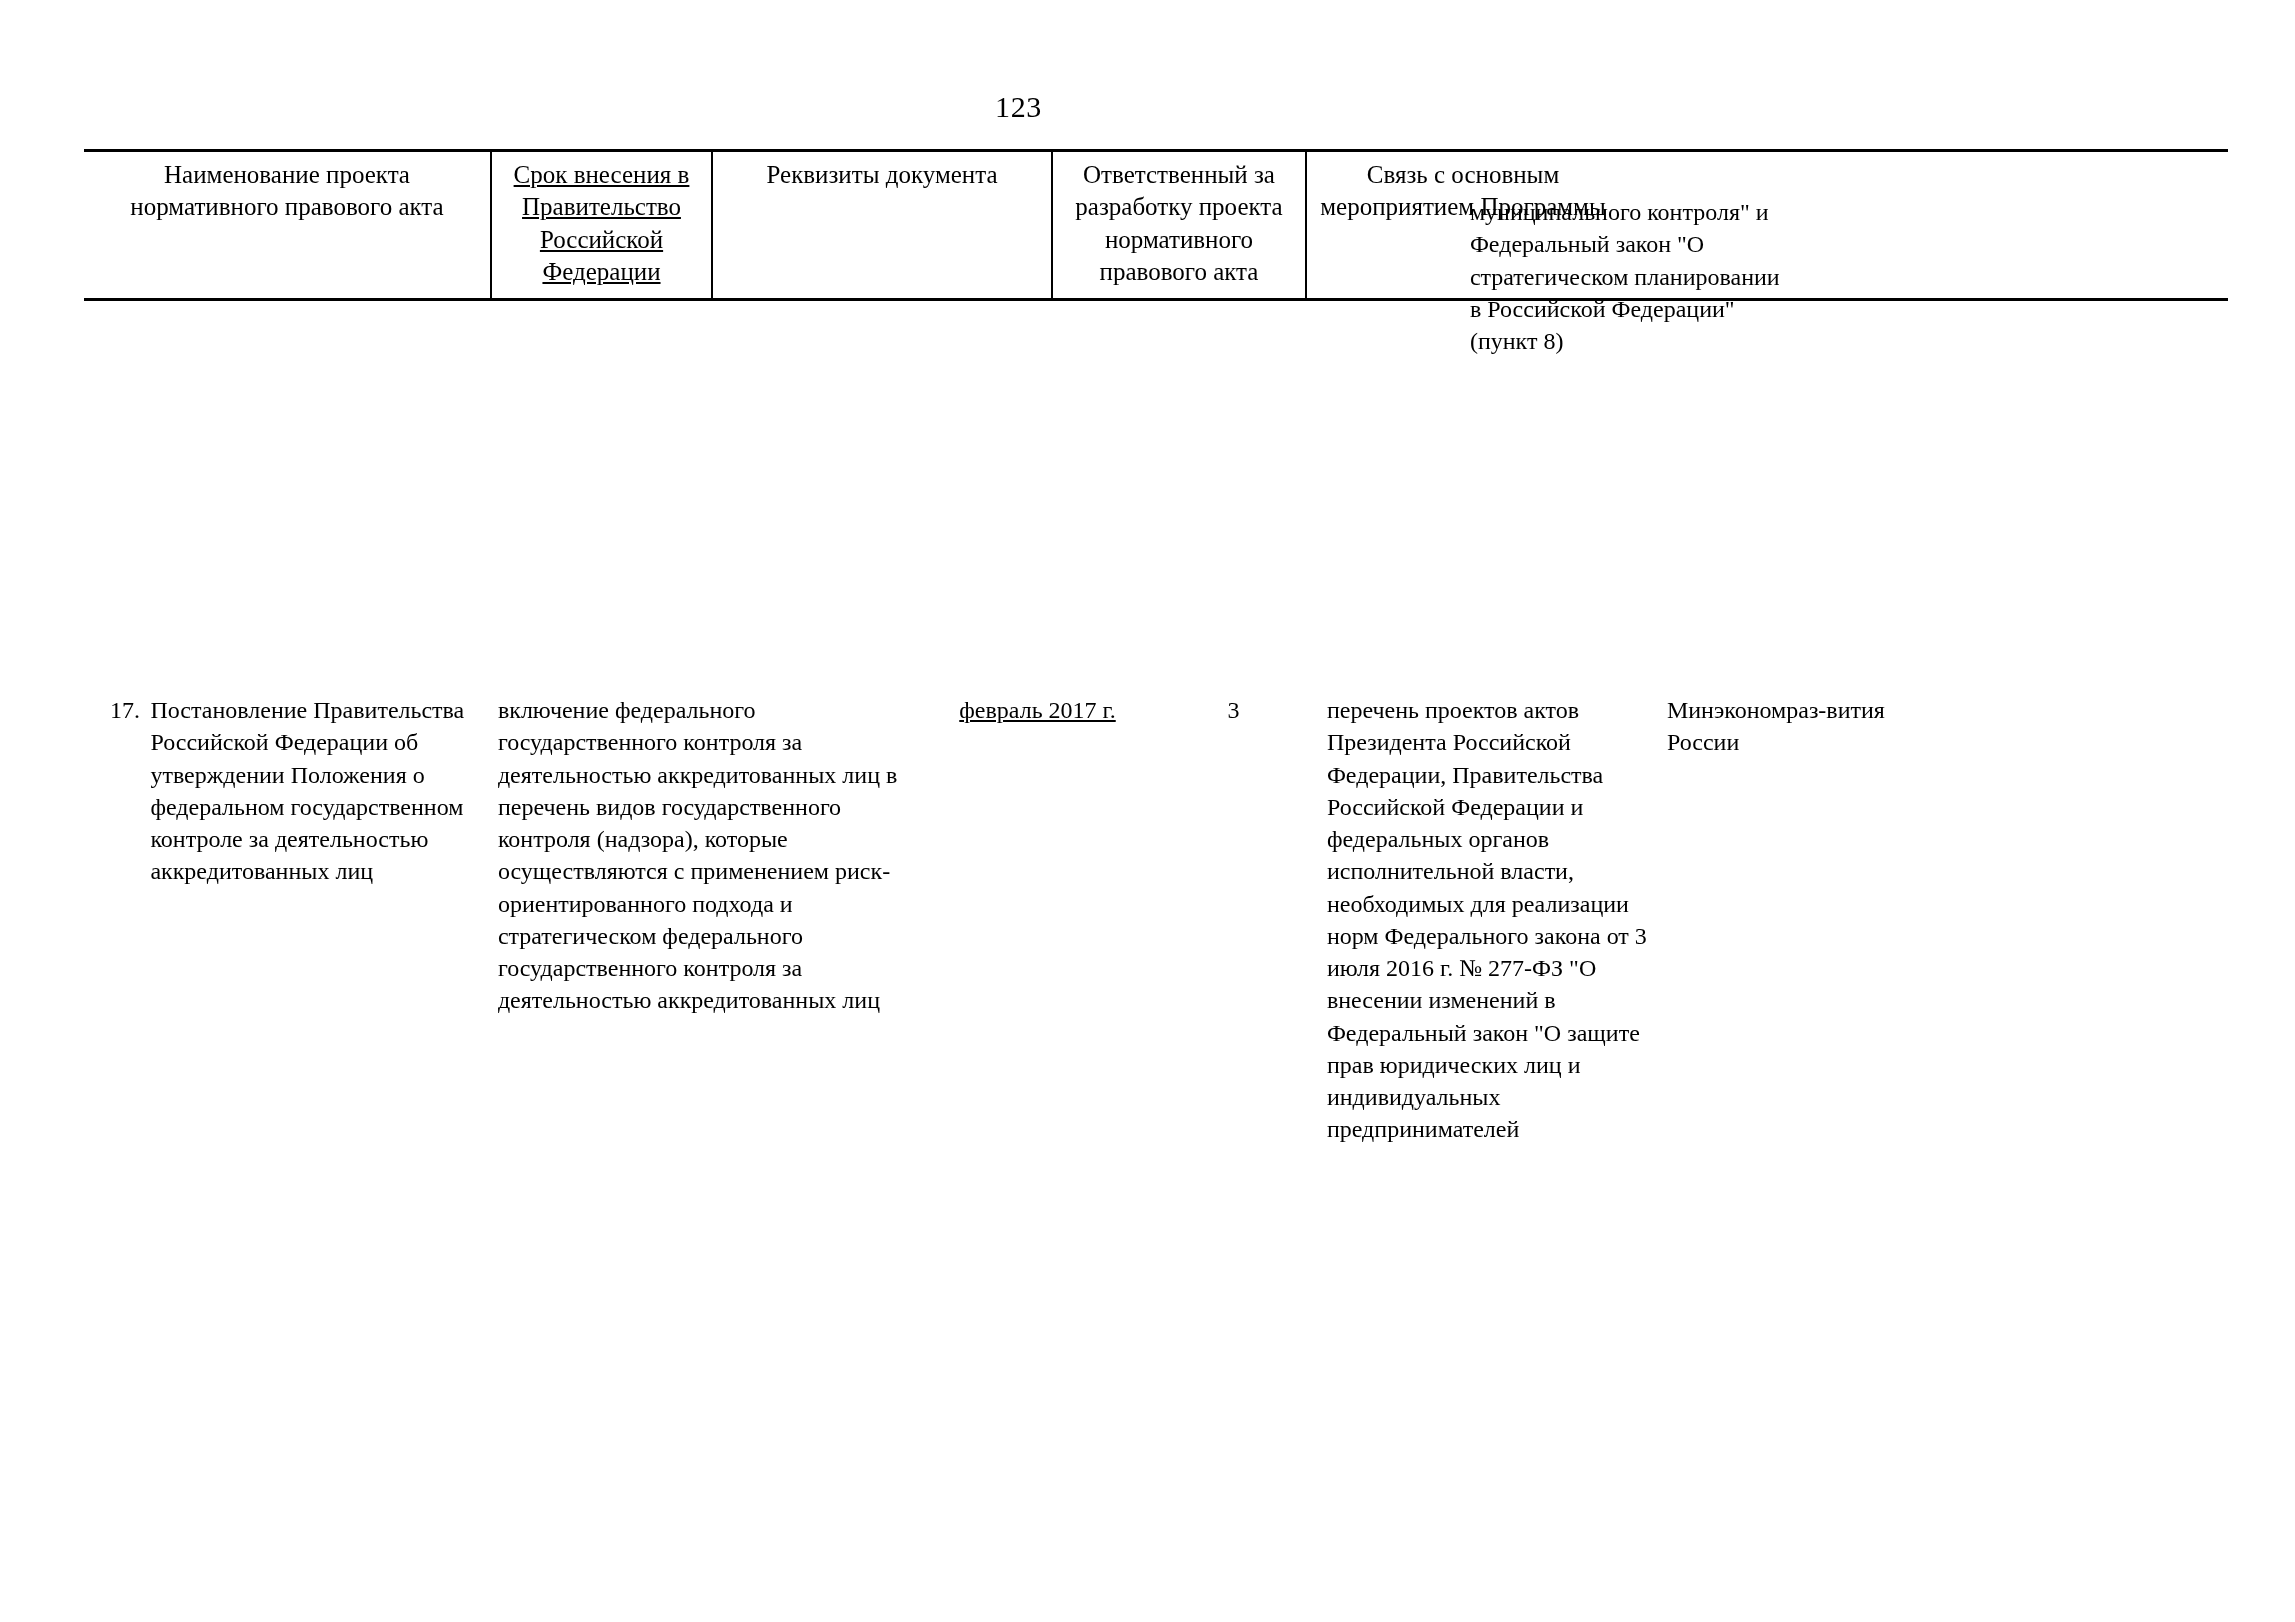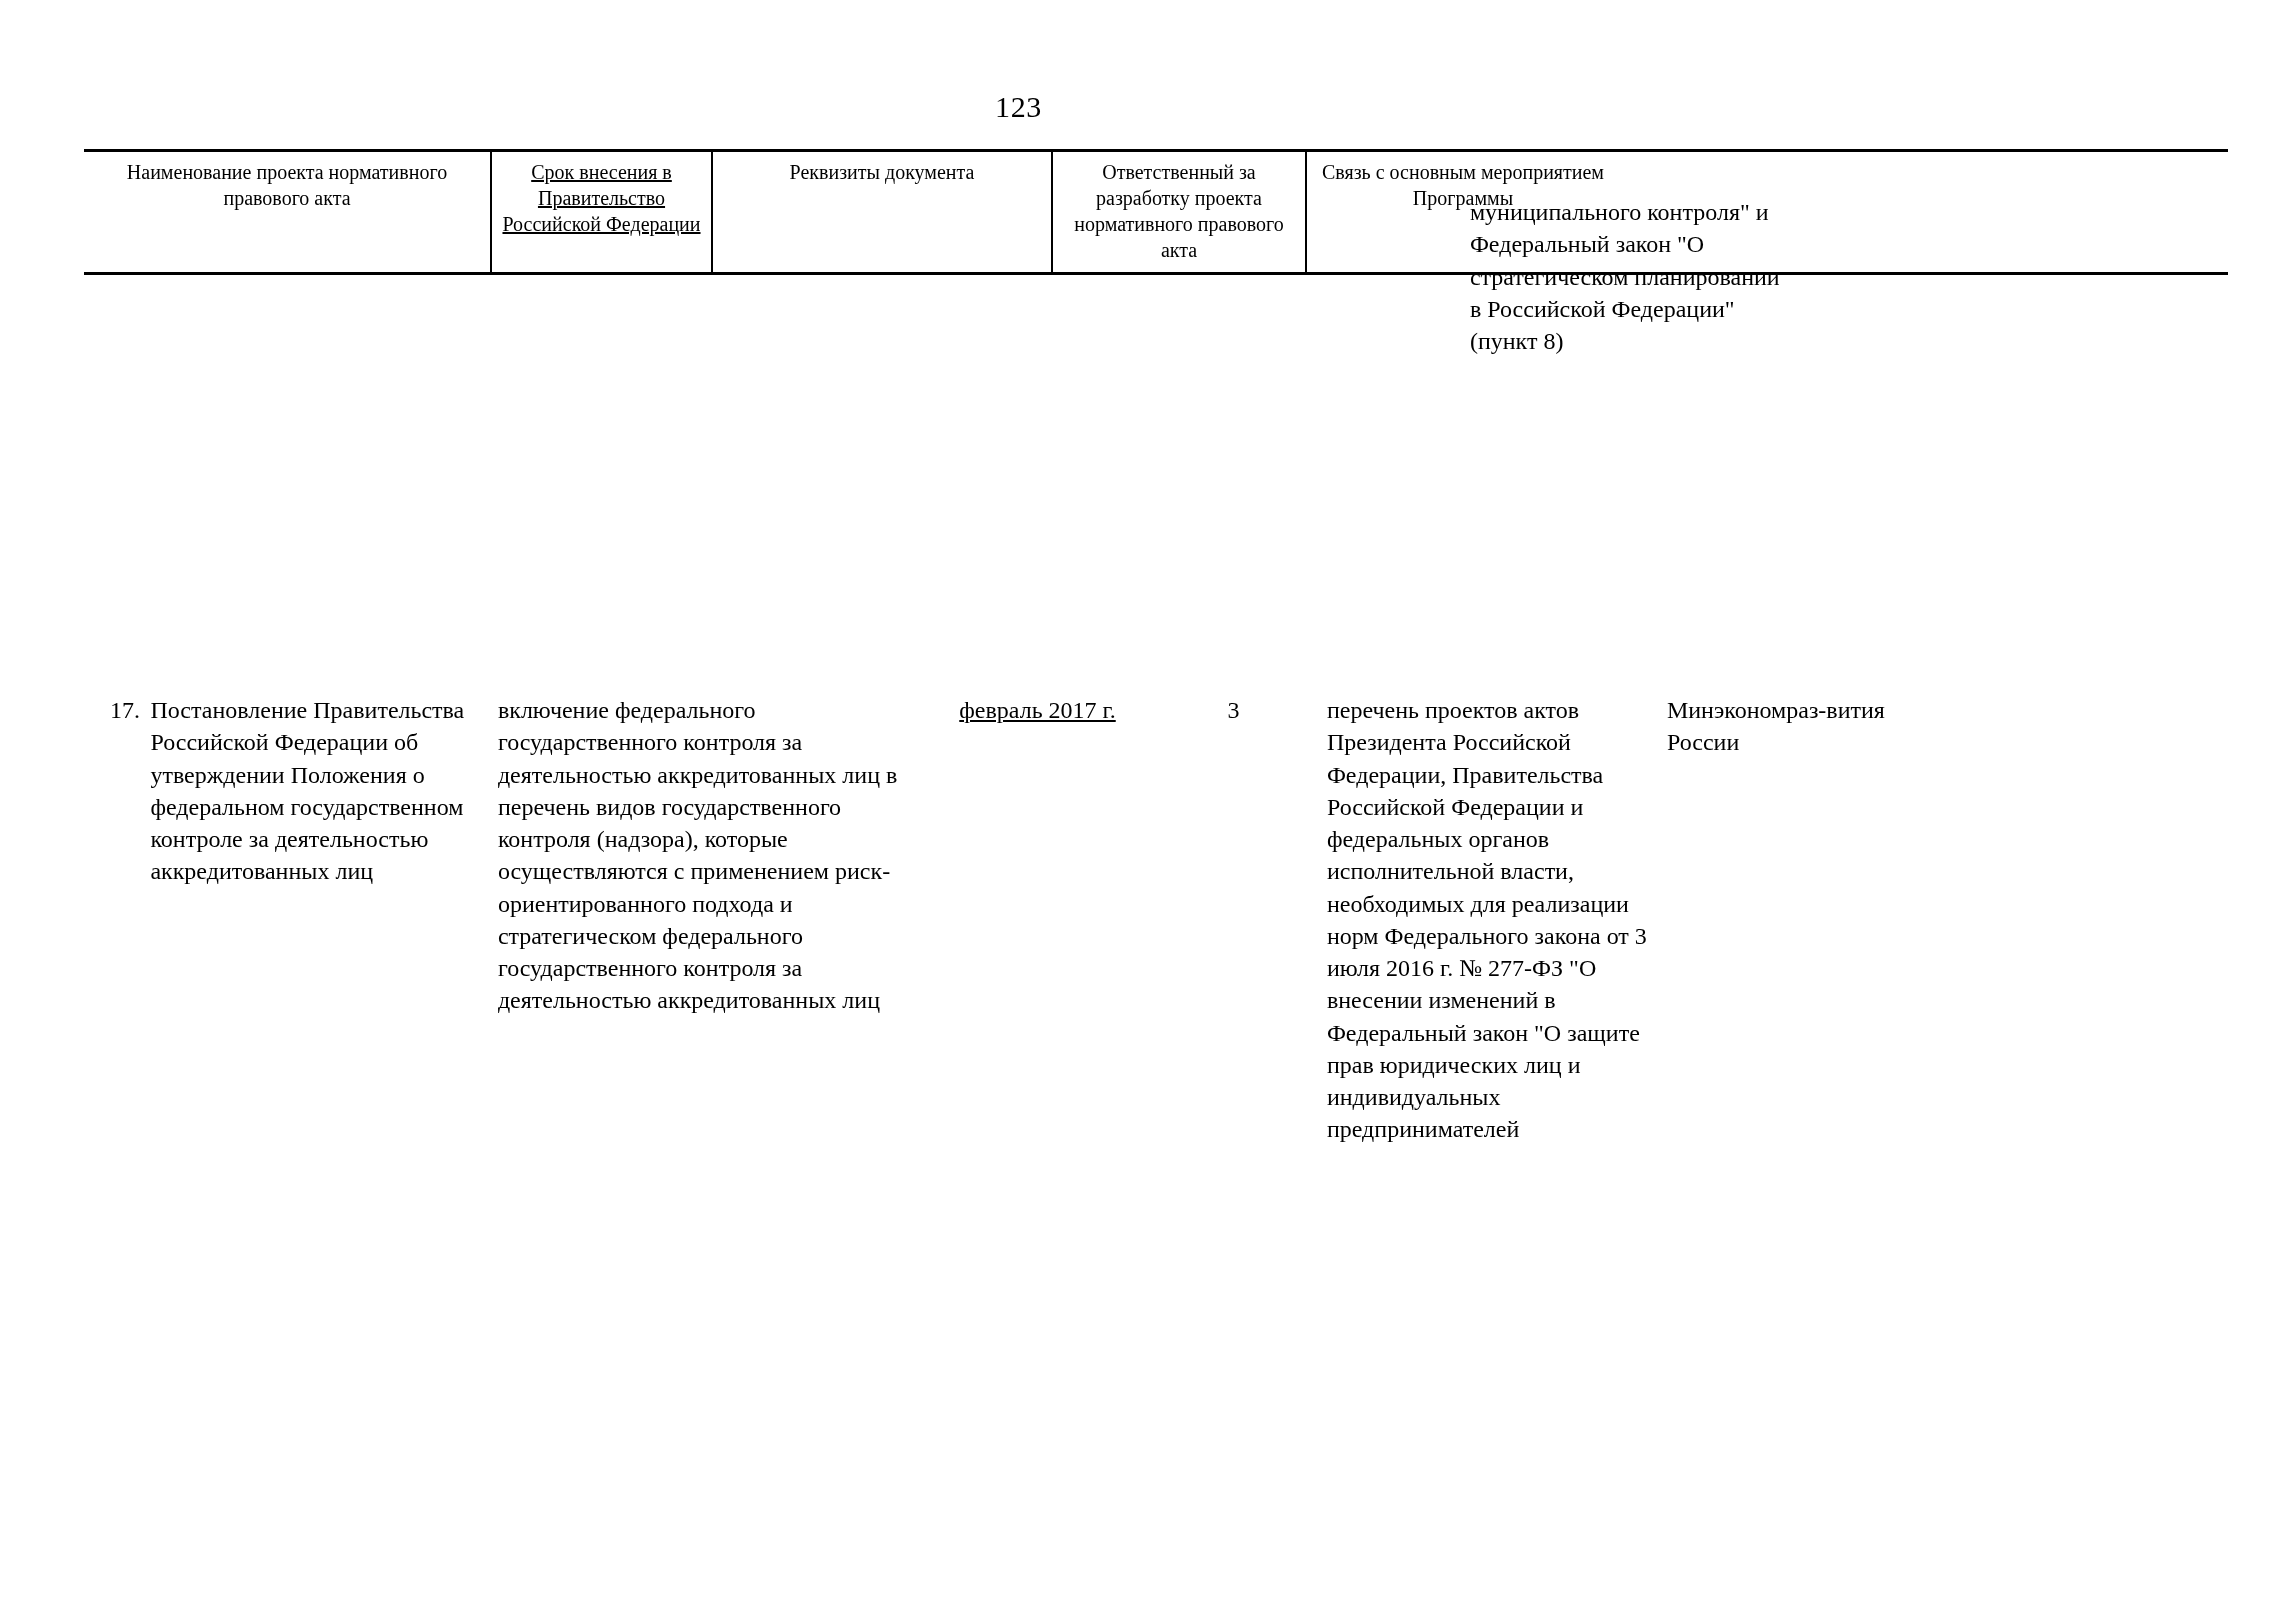--- a/index.html
+++ b/index.html
@@ -57,21 +57,21 @@
     display: flex;
     align-items: stretch;
     width: 2144px;
   }
 
   .header-cell {
     box-sizing: border-box;
     border-left: 2px solid #000;
     padding: 6.5px 7.9px 9.2px;
     text-align: center;
-    font-size: 20px;
+    font-size: 25px;
     line-height: 1.30;
     display: flex;
     align-items: flex-start;
     justify-content: center;
   }
   .header-cell:first-child {
     border-left: none;
   }
   .header-cell .hc-inner {
     width: 100%;

